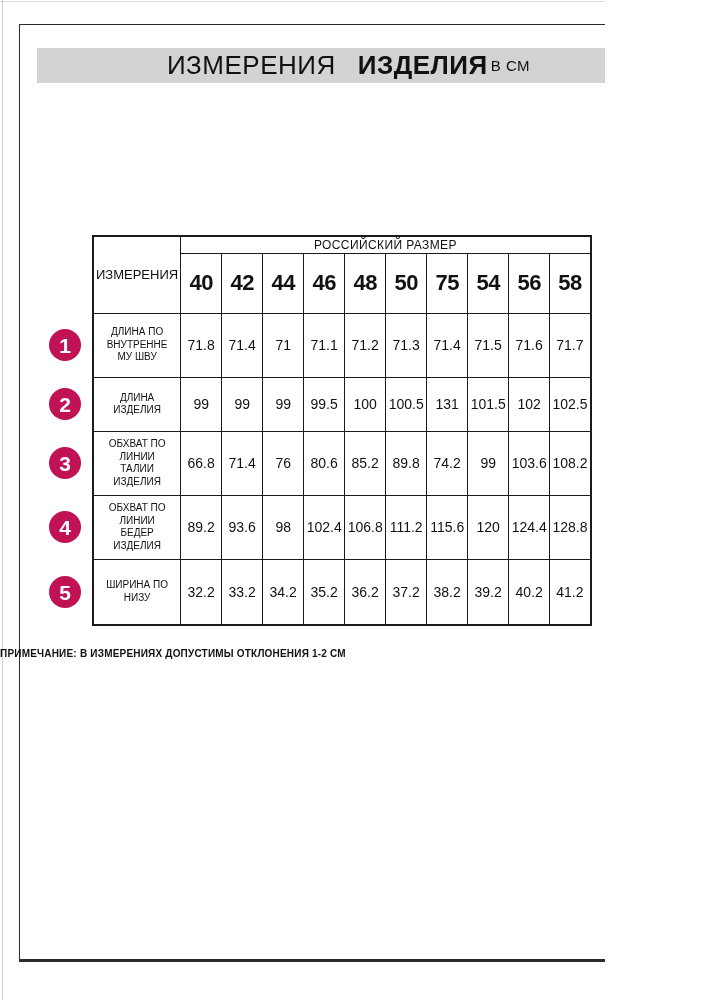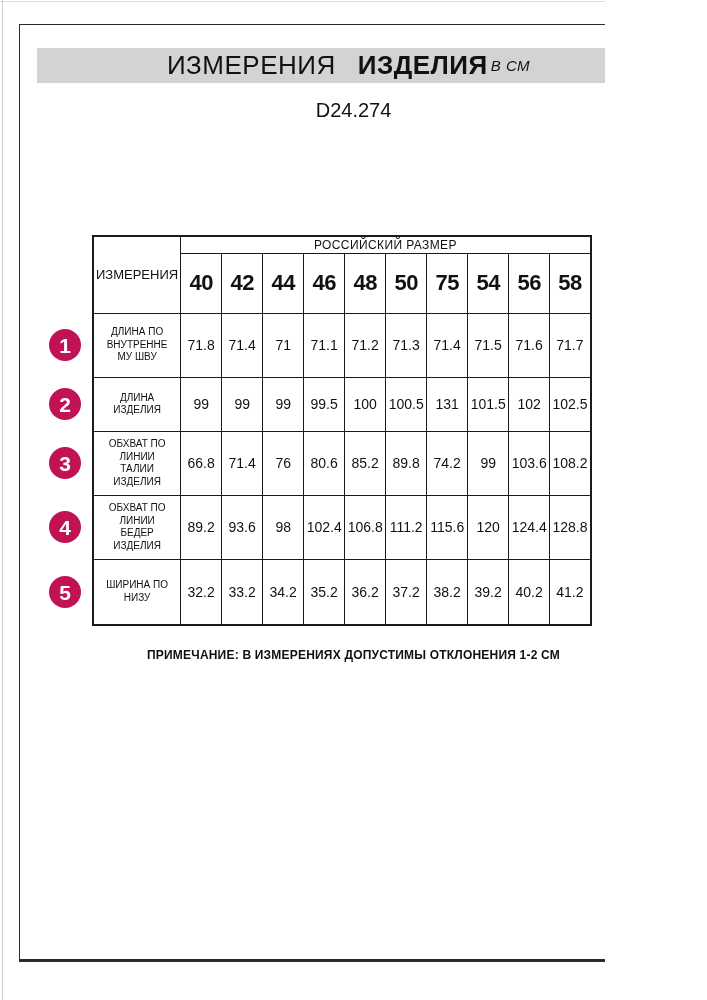--- a/index.html
+++ b/index.html
@@ -27,21 +27,21 @@
   .title-banner {
     position: absolute;
     left: 37px; top: 48px;
     width: 623px; height: 35px;
     background: var(--banner, #d3d3d3);
     display: flex; align-items: center; justify-content: center;
     white-space: nowrap;
   }
   .title-main { font-size: 26px; font-weight: 400; letter-spacing: .5px; }
   .title-bold { font-size: 26px; font-weight: 700; margin-left: 22px; letter-spacing: .5px; }
-  .title-unit { font-size: 15px; font-weight: 400; margin-left: 3px; letter-spacing: .5px; font-style: italic; }
+  .title-unit { font-size: 15px; font-weight: 400; margin-left: 3px; letter-spacing: .5px; }
 
   .product-code {
     position: absolute; left: 0; top: 99px; width: 707px;
     text-align: center; font-size: 20px; font-weight: 400;
   }
   .subtitle {
     position: absolute; left: 93px; top: 133px; width: 520px;
     text-align: center; font-size: 16px; line-height: 1.28;
   }
 
@@ -78,38 +78,37 @@
     border-radius: 50%;
     background: var(--accent, #c01254);
     color: #fff;
     font-size: 21px; font-weight: 700;
     display: flex; align-items: center; justify-content: center;
     line-height: 1;
   }
 
   .note {
     position: absolute; left: 0; top: 648px; width: 707px;
-    text-align: center; font-size: 12px; font-weight: 700; letter-spacing: .2px;
+    text-align: left; font-size: 10px; font-weight: 700; letter-spacing: .2px;
   }
 </style>
 </head>
 <body>
 
 <div id="page">
   <div class="edge-left"></div>
   <div class="edge-top"></div>
   <div class="page-border"></div>
 
   <div class="title-banner">
     <span class="title-main">ИЗМЕРЕНИЯ</span>
     <span class="title-bold">ИЗДЕЛИЯ</span>
     <span class="title-unit">В СМ</span>
   </div>
 
-  <div class="product-code">D24.274</div>
 
 
   <div class="table-wrap">
     <table class="size-table">
       <thead>
         <tr class="hdr-span-row">
           <td class="corner" rowspan="2">ИЗМЕРЕНИЯ</td>
           <td class="span-hdr" colspan="10">РОССИЙСКИЙ РАЗМЕР</td>
         </tr>
         <tr class="hdr-size-row">

